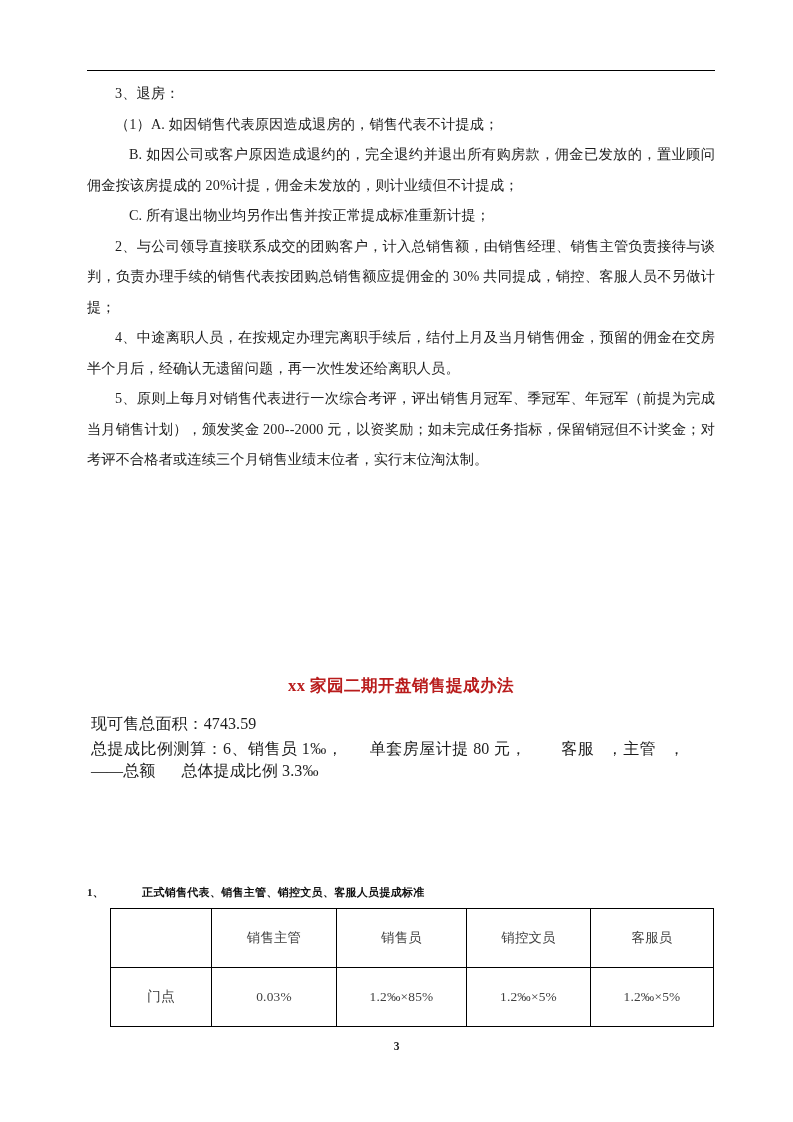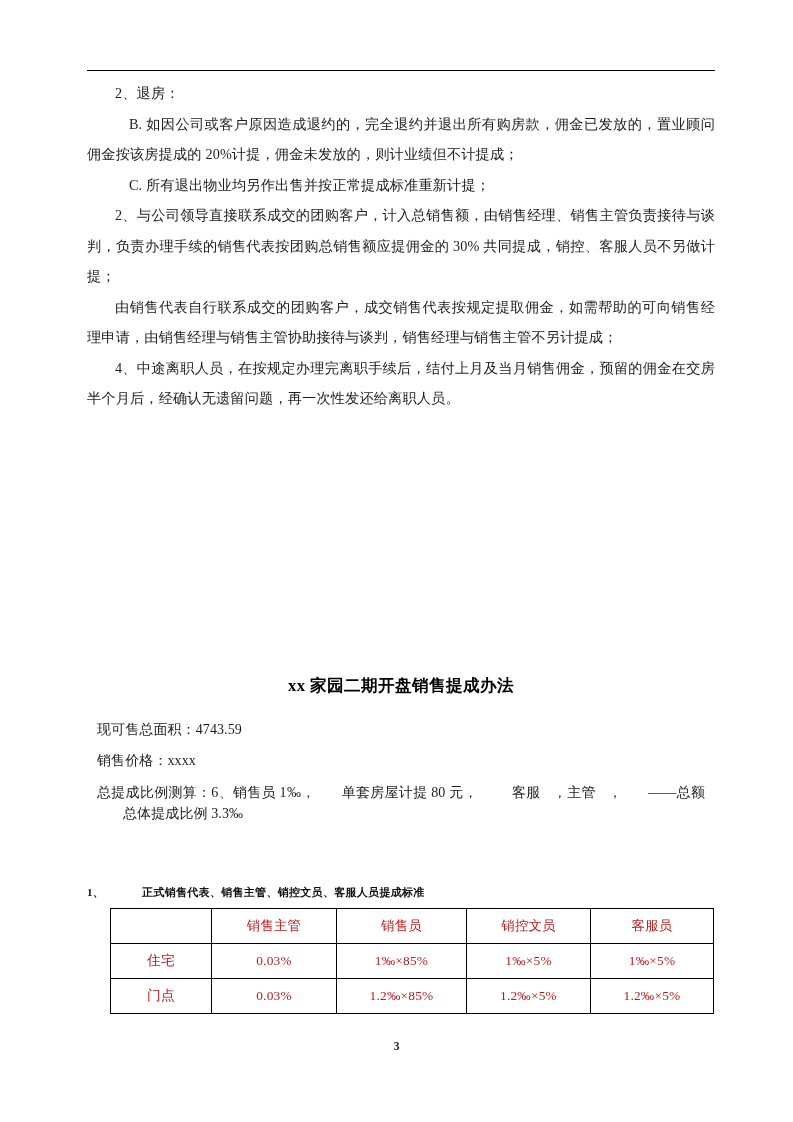--- a/index.html
+++ b/index.html
@@ -68,33 +68,33 @@
   .doc-title {
     position: absolute;
     left: 87px;
     top: 672px;
     width: 628px;
     text-align: center;
     font-size: 16.6px;
     font-weight: bold;
     line-height: 28px;
     letter-spacing: 0.4px;
-    color: #000000;
+    color: #b91c1c;
   }
 
   
   .spec-block {
     position: absolute;
     left: 87px;
     top: 709px;
     width: 628px;
   }
   .spec-line {
-    margin: 10px;
-    font-size: 14px;
+    margin: 4px;
+    font-size: 16px;
     line-height: 21.4px;
     text-align: justify;
     text-justify: inter-ideograph;
     color: #1c1c1c;
     letter-spacing: 0.1px;
   }
 
   .gap-s { display: inline-block; width: 26px; }
   .gap-m { display: inline-block; width: 34px; }
   .gap-l { display: inline-block; width: 46px; }
@@ -129,22 +129,22 @@
     table-layout: fixed;
   }
   table.rate-table td,
   table.rate-table th {
     border: 1px solid #000000;
     height: 34px;
     text-align: center;
     vertical-align: middle;
     font-size: 13.4px;
     font-weight: normal;
-    color: #b91c1c;
-    padding: 0 2px;
+    color: #404040;
+    padding: 12px 2px;
     letter-spacing: 0.2px;
   }
   table.rate-table col.c0 { width: 101px; }
   table.rate-table col.c1 { width: 125px; }
   table.rate-table col.c2 { width: 130px; }
   table.rate-table col.c3 { width: 124px; }
   table.rate-table col.c4 { width: 123px; }
 
   table.rate-table td.rowhead {
     font-size: 13.8px;
@@ -165,39 +165,37 @@
 </head>
 <body>
 
 <div class="page">
 
   <div class="header-zone">
     <div class="header-rule"></div>
   </div>
 
   <div class="body-block">
-    <p class="para ind2">2、退房：</p>
+    <p class="para ind2">3、退房：</p>
+    <p class="para ind2">（1）A.  如因销售代表原因造成退房的，销售代表不计提成；</p>
     <p class="para ind3">B.  如因公司或客户原因造成退约的，完全退约并退出所有购房款，佣金已发放的，置业顾问佣金按该房提成的 20%计提，佣金未发放的，则计业绩但不计提成；</p>
     <p class="para ind3">C.  所有退出物业均另作出售并按正常提成标准重新计提；</p>
     <p class="para ind2">2、与公司领导直接联系成交的团购客户，计入总销售额，由销售经理、销售主管负责接待与谈判，负责办理手续的销售代表按团购总销售额应提佣金的 30%  共同提成，销控、客服人员不另做计提；</p>
-    <p class="para ind2">由销售代表自行联系成交的团购客户，成交销售代表按规定提取佣金，如需帮助的可向销售经理申请，由销售经理与销售主管协助接待与谈判，销售经理与销售主管不另计提成；</p>
     <p class="para ind2">4、中途离职人员，在按规定办理完离职手续后，结付上月及当月销售佣金，预留的佣金在交房半个月后，经确认无遗留问题，再一次性发还给离职人员。</p>
+    <p class="para ind2">5、原则上每月对销售代表进行一次综合考评，评出销售月冠军、季冠军、年冠军（前提为完成当月销售计划），颁发奖金 200--2000 元，以资奖励；如未完成任务指标，保留销冠但不计奖金；对考评不合格者或连续三个月销售业绩末位者，实行末位淘汰制。</p>
   </div>
 
   <div class="doc-title">xx 家园二期开盘销售提成办法</div>
 
   <div class="spec-block">
 
     <p class="spec-line">
       <span>现可售总面积：</span><span>4743.59</span>
     </p>
 
-    <p class="spec-line">
-      <span>销售价格：</span><span>xxxx</span>
-    </p>
 
 
     <p class="spec-line">
       <span>总提成比例测算：6、销售员 1‰，</span><span class="gap-s"></span><span>单套房屋计提 80 元，</span><span class="gap-m"></span><span>客服</span><span class="gap-xs"></span><span>，主管</span><span class="gap-xs"></span><span>，</span><span class="gap-s"></span><span>——总额</span><span class="gap-s"></span><span>总体提成比例 3.3‰</span>
     </p>
 
 
 
   </div>
 
@@ -218,27 +216,20 @@
         <tr>
           <th class="blank"></th>
           <th>销售主管</th>
           <th>销售员</th>
           <th>销控文员</th>
           <th>客服员</th>
         </tr>
       </thead>
       <tbody>
         <tr>
-          <td class="rowhead">住宅</td>
-          <td>0.03%</td>
-          <td>1‰×85%</td>
-          <td>1‰×5%</td>
-          <td>1‰×5%</td>
-        </tr>
-        <tr>
           <td class="rowhead">门点</td>
           <td>0.03%</td>
           <td>1.2‰×85%</td>
           <td>1.2‰×5%</td>
           <td>1.2‰×5%</td>
         </tr>
       </tbody>
     </table>
   </div>
 

